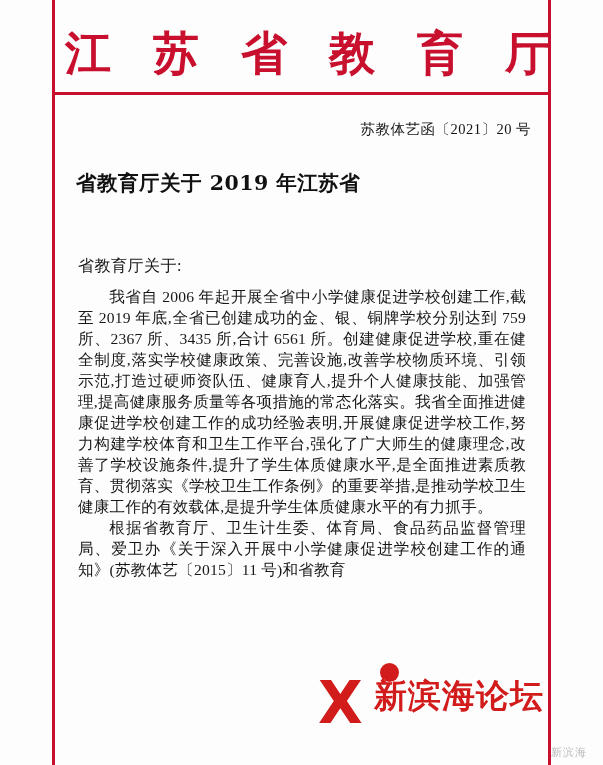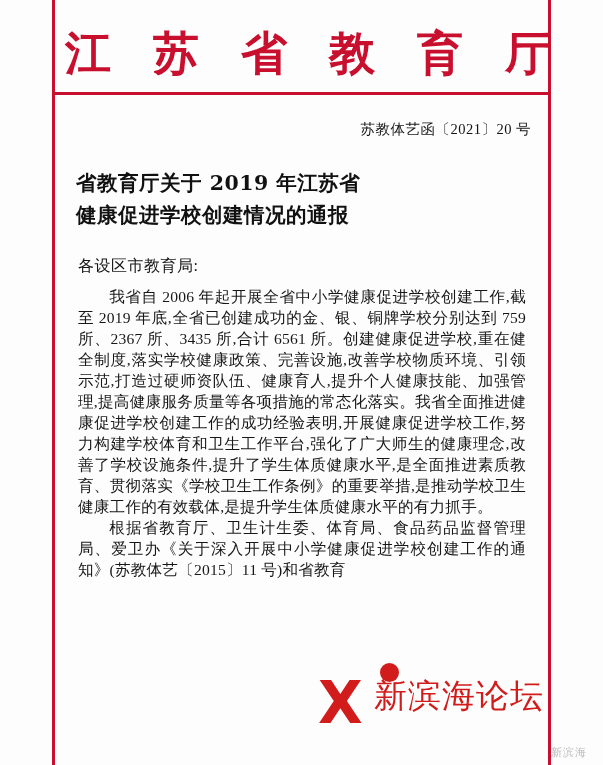--- a/index.html
+++ b/index.html
@@ -130,21 +130,21 @@
     font-size: 58px;
     line-height: 58px;
     color: #d21b1b;
     text-shadow: 1px 1px 0 rgba(255,255,255,0.85);
   }
   .wm-title {
     position: absolute;
     left: 56px;
     top: 8px;
     font-family: "DejaVu Sans", "Liberation Sans", sans-serif;
-    font-weight: normal;
+    font-weight: bold;
     font-size: 33px;
     line-height: 40px;
     letter-spacing: 1px;
     color: #d21b1b;
     text-shadow: 1px 1px 0 rgba(255,255,255,0.85);
     white-space: nowrap;
   }
   .wm-url {
     position: absolute;
     left: 56px;
@@ -188,24 +188,23 @@
   <div class="masthead">
     <div class="masthead-title">江 苏 省 教 育 厅</div>
   </div>
 
   <div class="masthead-rule"></div>
 
   <div class="doc-number">苏教体艺函〔2021〕20 号</div>
 
   <div class="doc-title">
     <span class="line">省教育厅关于 2019 年江苏省</span>
-    <span class="line">健康促进学校创建情况的通报</span>
-  </div>
-
-  <div class="salutation">各设区市教育局:</div>
+  </div>
+
+  <div class="salutation">省教育厅关于:</div>
 
   <div class="body-text">
     <p>我省自 2006 年起开展全省中小学健康促进学校创建工作,截至 2019 年底,全省已创建成功的金、银、铜牌学校分别达到 759 所、2367 所、3435 所,合计 6561 所。创建健康促进学校,重在健全制度,落实学校健康政策、完善设施,改善学校物质环境、引领示范,打造过硬师资队伍、健康育人,提升个人健康技能、加强管理,提高健康服务质量等各项措施的常态化落实。我省全面推进健康促进学校创建工作的成功经验表明,开展健康促进学校工作,努力构建学校体育和卫生工作平台,强化了广大师生的健康理念,改善了学校设施条件,提升了学生体质健康水平,是全面推进素质教育、贯彻落实《学校卫生工作条例》的重要举措,是推动学校卫生健康工作的有效载体,是提升学生体质健康水平的有力抓手。</p>
     <p>根据省教育厅、卫生计生委、体育局、食品药品监督管理局、爱卫办《关于深入开展中小学健康促进学校创建工作的通知》(苏教体艺〔2015〕11 号)和省教育</p>
   </div>
 
   <div class="watermark">
     <div class="wm-dot"></div>
     <div class="wm-x">X</div>
     <div class="wm-title">新滨海论坛</div>

